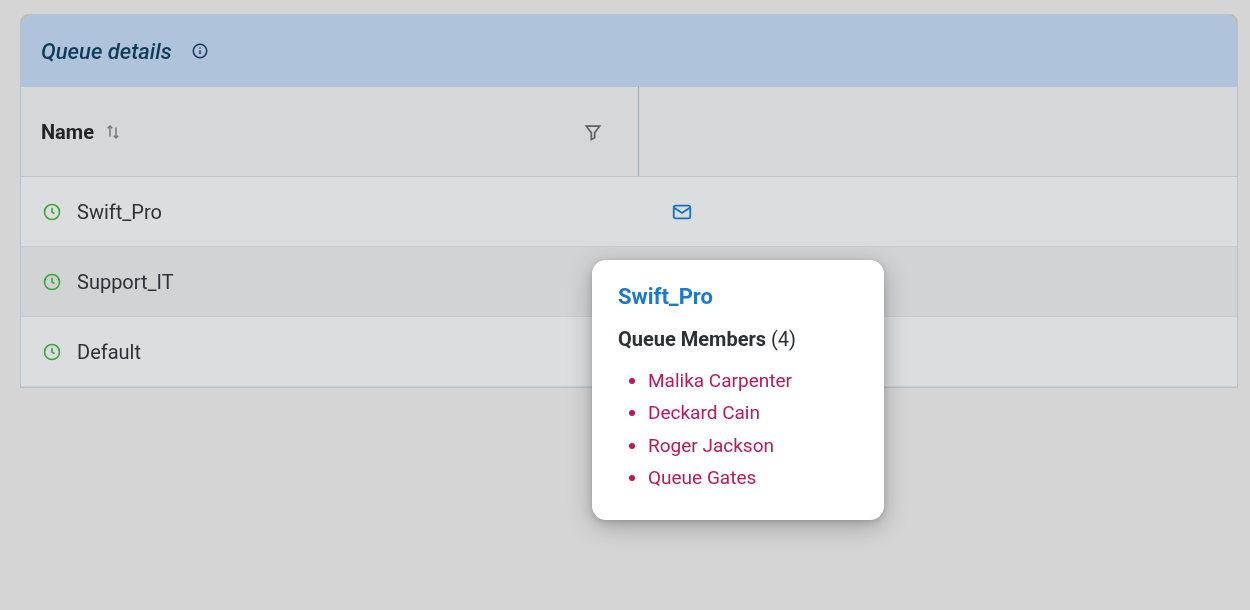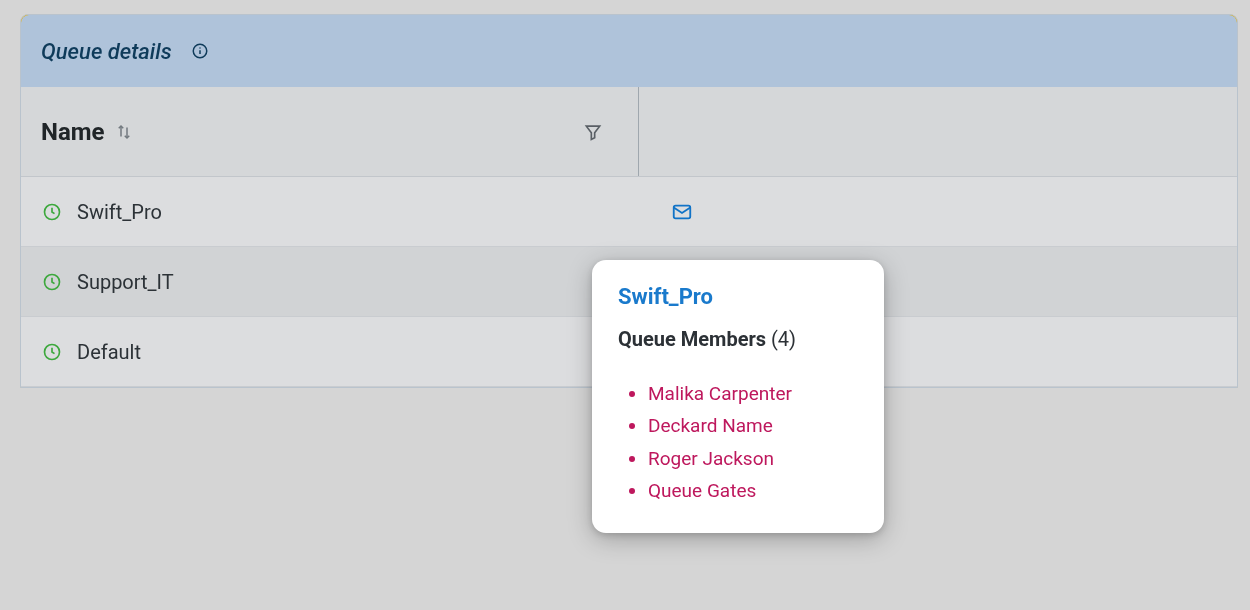--- a/index.html
+++ b/index.html
@@ -46,21 +46,21 @@
   .col-header-row {
     display: flex;
     background: #d5d7d9;
     border-bottom: 1px solid #c2c6cb;
     height: 90px;
   }
   .col-header {
     display: flex;
     align-items: center;
     padding: 0 20px;
-    font-size: 24px;
+    font-size: 20px;
     font-weight: 700;
     color: #202528;
     position: relative;
   }
   .col-name   { width: 618px; border-right: 1px solid #9fa7ae; }
   .col-chan   { flex: 1; }
   .sort-icon  { margin-left: 10px; color: #72797f; display: inline-flex; }
   .filter-icon {
     position: absolute;
     right: 34px;
@@ -120,21 +120,21 @@
   }
   .popover-title {
     color: #1a7acc;
     font-size: 22px;
     font-weight: 700;
     margin-bottom: 18px;
   }
   .popover-subtitle {
     font-size: 20px;
     color: #2c3136;
-    margin-bottom: 27px;
+    margin-bottom: 14px;
   }
   .popover-subtitle .bold { font-weight: 700; }
   .member-list {
     list-style: disc;
     padding-left: 30px;
   }
   .member-list li {
     font-size: 19px;
     color: #be185d;
     line-height: 1.7;
@@ -225,17 +225,17 @@
 </div>
 
 <div class="popover">
   <div class="popover-title">Swift_Pro</div>
   <div class="popover-subtitle">
     <span class="bold">Queue Members</span>
     <span>(4)</span>
   </div>
   <ul class="member-list">
     <li>Malika Carpenter</li>
-    <li>Deckard Name</li>
+    <li>Deckard Cain</li>
     <li>Roger Jackson</li>
     <li>Queue Gates</li>
   </ul>
 </div>
 
 </body></html>

